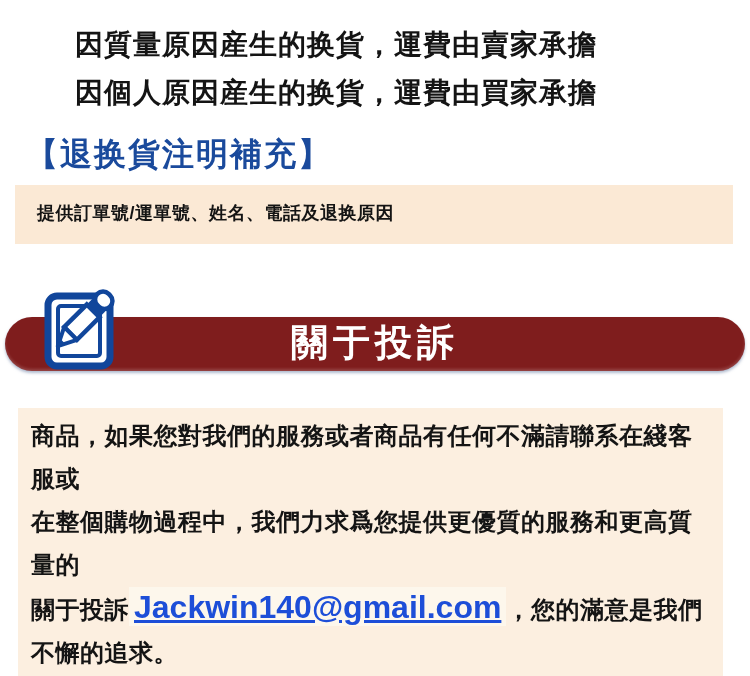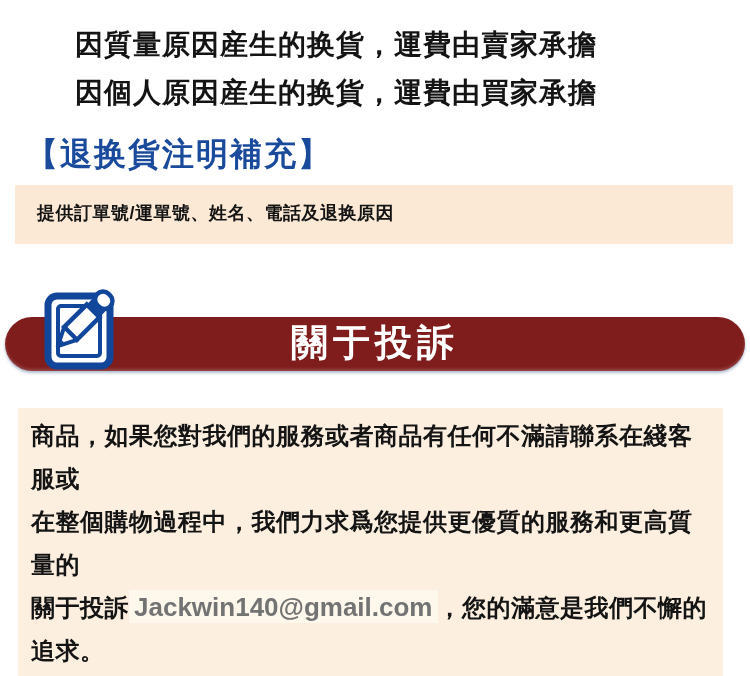--- a/index.html
+++ b/index.html
@@ -95,26 +95,27 @@
     padding: 6px 8px 32px 13px;
   }
   .complaint-box p {
     font-size: 24px;
     line-height: 43px;
     font-weight: 600;
     letter-spacing: 0.5px;
     color: #141414;
   }
   .email {
-    color: #737373;
+    color: #1d4ed8;
     font-weight: 700;
-    font-size: 26px;
+    font-size: 32px;
     background: #fdf7ec;
     padding: 2px 5px 1px 5px;
     letter-spacing: 0;
+    text-decoration: underline;
   }
 </style>
 </head>
 <body>
 
 <div class="intro">
   <p>因質量原因産生的换貨，運費由賣家承擔</p>
   <p>因個人原因産生的换貨，運費由買家承擔</p>
 </div>
 

